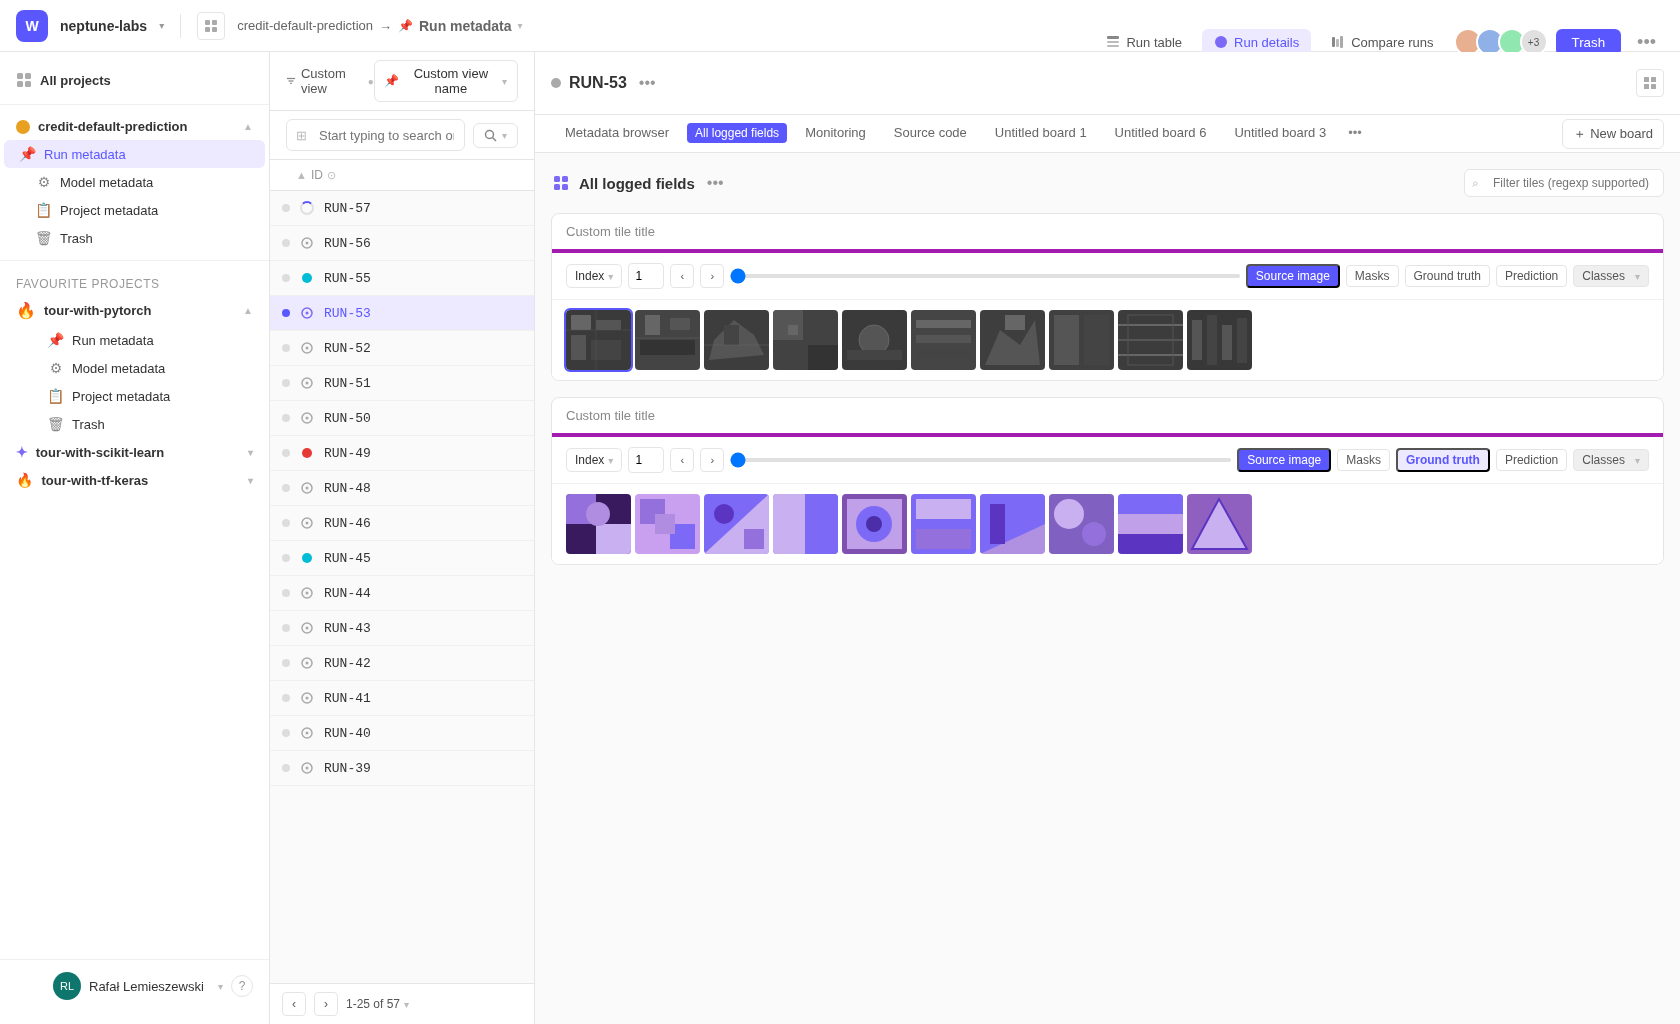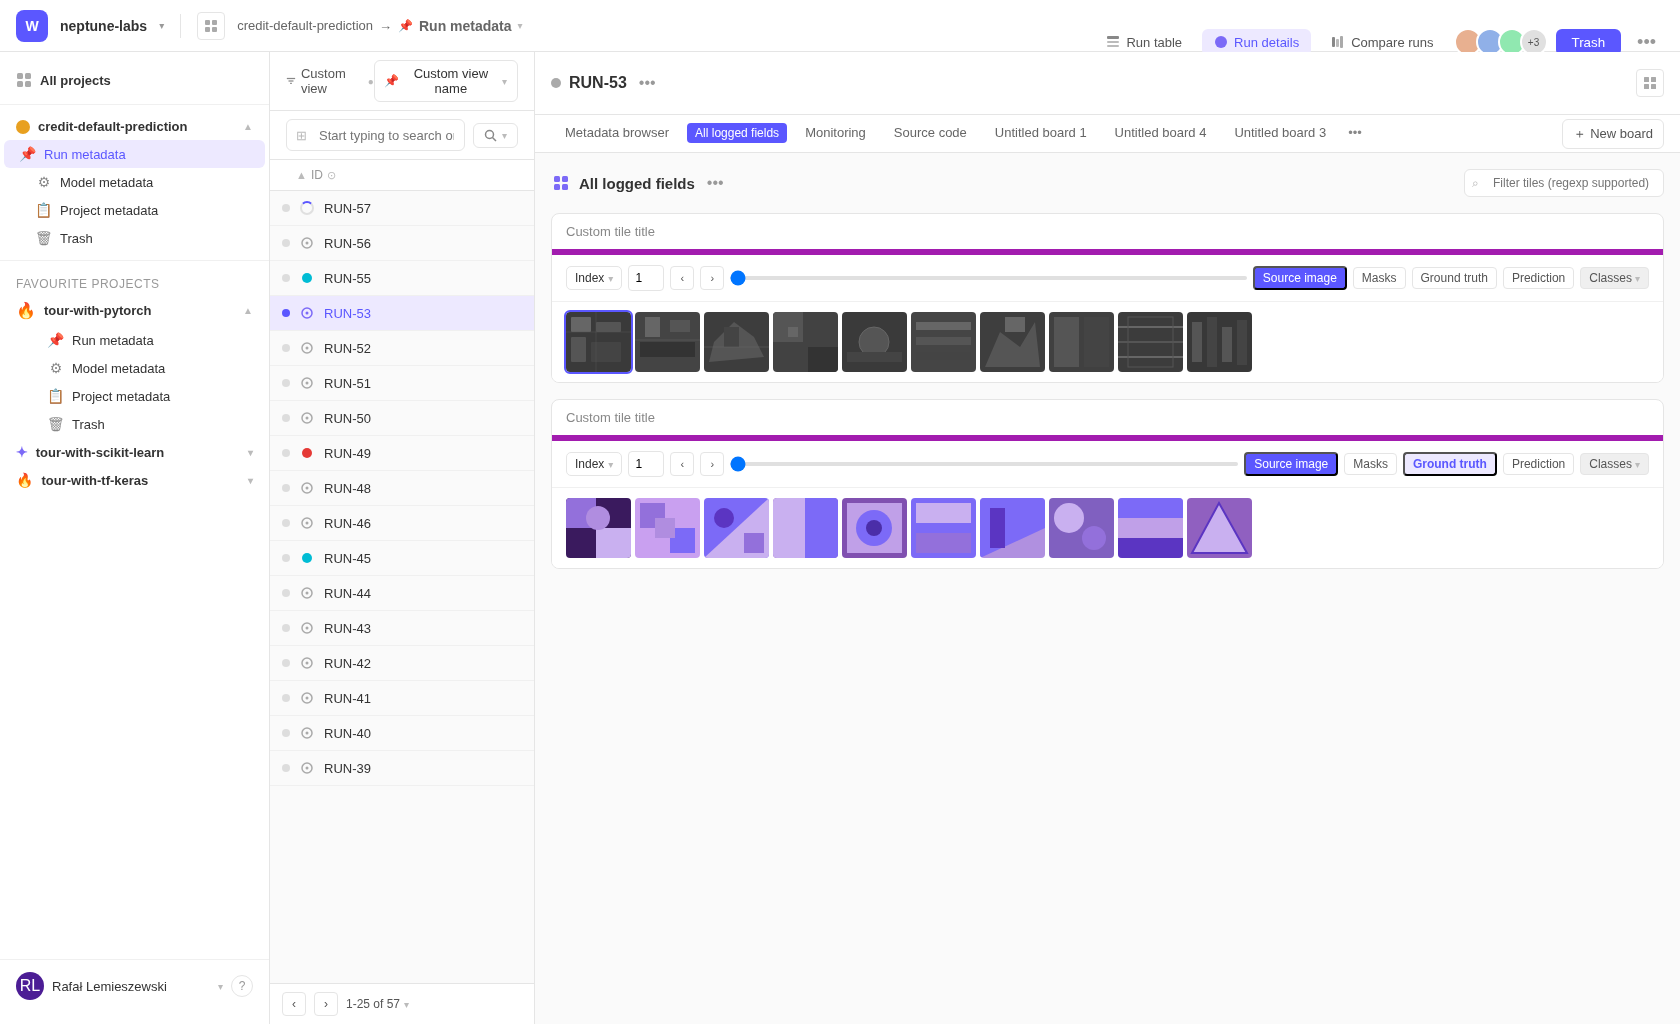--- a/index.html
+++ b/index.html
@@ -34,28 +34,28 @@
     .sidebar-icon { width: 16px; height: 16px; display: flex; align-items: center; justify-content: center; flex-shrink: 0; font-size: 14px; }
     .sidebar-label { flex: 1; }
     .section-title { font-size: 12px; color: #999; padding: 8px 16px 4px; font-weight: 500; text-transform: uppercase; letter-spacing: 0.5px; }
     .divider { height: 1px; background: #f0f0f0; margin: 8px 0; }
     .all-projects-header { display: flex; align-items: center; gap: 8px; padding: 8px 16px; font-weight: 600; }
     .project-header { display: flex; align-items: center; gap: 8px; padding: 6px 16px; font-weight: 600; font-size: 13px; cursor: pointer; }
     .project-dot { width: 14px; height: 14px; border-radius: 50%; flex-shrink: 0; }
     .indent { padding-left: 32px; }
     .sub-indent { padding-left: 44px; }
     .user-section { margin-top: auto; padding: 12px 16px; display: flex; align-items: center; gap: 8px; border-top: 1px solid #f0f0f0; }
-    .user-avatar { width: 28px; height: 28px; border-radius: 50%; background: #4c1d95; display: flex; align-items: center; justify-content: center; color: white; font-size: 16px; }
+    .user-avatar { width: 28px; height: 28px; border-radius: 50%; background: #0f766e; display: flex; align-items: center; justify-content: center; color: white; font-size: 11px; margin-left: 37px; }
 
     
     .run-list-area { width: 265px; background: #fafafa; border-right: 1px solid #e5e5e5; display: flex; flex-direction: column; flex-shrink: 0; }
     .run-list-header { padding: 8px 12px; border-bottom: 1px solid #e5e5e5; background: #fff; display: flex; align-items: center; gap: 6px; }
     .run-list-header-col { display: flex; align-items: center; gap: 4px; color: #999; font-size: 12px; font-weight: 500; }
     .run-rows { flex: 1; overflow-y: auto; }
-    .run-row { display: flex; align-items: center; gap: 8px; padding: 8px 12px; border-bottom: 1px solid #f0f0f0; cursor: pointer; font-size: 13px; }
+    .run-row { display: flex; align-items: center; gap: 8px; padding: 8px 12px; border-bottom: 1px solid #f0f0f0; cursor: pointer; font-size: 13px; font-family: Liberation Mono, monospace; }
     .run-row.active { background: #ede9ff; }
     .run-dot { width: 8px; height: 8px; border-radius: 50%; background: #ddd; flex-shrink: 0; }
     .run-status-icon { width: 18px; height: 18px; display: flex; align-items: center; justify-content: center; flex-shrink: 0; }
     .run-name { font-size: 13px; color: #333; }
     .run-row.active .run-name { color: #5b57ff; font-weight: 500; }
     .run-list-footer { padding: 8px 12px; border-top: 1px solid #e5e5e5; background: #fff; display: flex; align-items: center; gap: 8px; }
     .page-nav-btn { width: 24px; height: 24px; border: 1px solid #e5e5e5; border-radius: 4px; background: #fff; display: flex; align-items: center; justify-content: center; cursor: pointer; font-size: 12px; color: #555; }
     .page-info { font-size: 12px; color: #555; display: flex; align-items: center; gap: 4px; }
 
     
@@ -84,31 +84,31 @@
     .section-icon { width: 20px; height: 20px; display: flex; align-items: center; justify-content: center; font-size: 15px; }
     .section-title-text { font-size: 15px; font-weight: 600; color: #333; }
     .section-menu-btn { background: none; border: none; cursor: pointer; color: #999; font-size: 16px; padding: 2px 4px; }
     .filter-tiles-input { margin-left: auto; }
     .filter-tiles-wrap { position: relative; }
     .filter-tiles-wrap input { height: 28px; border: 1px solid #e5e5e5; border-radius: 6px; padding: 0 10px 0 28px; font-size: 12px; width: 200px; background: #fff; color: #999; }
     .filter-tiles-icon { position: absolute; left: 8px; top: 50%; transform: translateY(-50%); color: #bbb; font-size: 12px; }
 
     
     .tile-section { background: #fff; border: 1px solid #e5e5e5; border-radius: 8px; margin-bottom: 16px; overflow: hidden; }
-    .tile-section-header { padding: 10px 14px; border-bottom: 6px solid #a21caf; display: flex; align-items: center; gap: 8px; }
+    .tile-section-header { padding: 10px 14px; border-bottom: 4px solid #a21caf; display: flex; align-items: center; gap: 8px; }
     .tile-title { font-size: 13px; color: #888; }
     .tile-controls { display: flex; align-items: center; gap: 6px; padding: 10px 14px; border-bottom: 1px solid #f0f0f0; }
     .index-select { display: flex; align-items: center; gap: 4px; padding: 4px 8px; border: 1px solid #e5e5e5; border-radius: 5px; background: #fff; cursor: pointer; font-size: 12px; color: #333; }
     .index-input { width: 36px; height: 26px; border: 1px solid #e5e5e5; border-radius: 4px; text-align: center; font-size: 12px; }
     .nav-arrow { width: 24px; height: 24px; border: 1px solid #e5e5e5; border-radius: 4px; background: #fff; cursor: pointer; display: flex; align-items: center; justify-content: center; font-size: 11px; color: #555; }
     .slider { flex: 1; height: 4px; -webkit-appearance: none; background: #e0e0e0; border-radius: 2px; }
     .image-tag { padding: 3px 8px; border-radius: 4px; font-size: 12px; background: #ede9ff; color: #5b57ff; cursor: pointer; }
     .image-tag.active { background: #5b57ff; color: white; }
     .image-tag.subtle { background: transparent; color: #555; border: 1px solid #e5e5e5; }
-    .classes-tag { display: flex; align-items: center; gap: 3px; padding: 3px 8px; border: 1px solid #e5e5e5; border-radius: 4px; font-size: 12px; color: #555; cursor: pointer; }
+    .classes-tag { display: flex; align-items: center; gap: 10px; padding: 3px 8px; border: 1px solid #e5e5e5; border-radius: 4px; font-size: 12px; color: #555; cursor: pointer; }
 
     
     .image-grid { display: flex; gap: 4px; padding: 10px 14px; overflow-x: auto; background: #fff; }
     .image-thumb { width: 65px; height: 60px; border-radius: 4px; object-fit: cover; flex-shrink: 0; overflow: hidden; position: relative; cursor: pointer; }
     .image-thumb.selected { outline: 2px solid #5b57ff; }
 
     
     .spin { display: inline-block; width: 14px; height: 14px; border: 2px solid #e0e0e0; border-top-color: #5b57ff; border-radius: 50%; animation: spin 0.8s linear infinite; }
     @keyframes spin { to { transform: rotate(360deg); } }
 
@@ -527,21 +527,21 @@
       <div class="run-tab">
         <span>Monitoring</span>
       </div>
       <div class="run-tab">
         <span>Source code</span>
       </div>
       <div class="run-tab">
         <span>Untitled board 1</span>
       </div>
       <div class="run-tab">
-        <span>Untitled board 4</span>
+        <span>Untitled board 6</span>
       </div>
       <div class="run-tab">
         <span>Untitled board 3</span>
       </div>
       <div class="run-tab" style="padding:10px 8px;">
         <span style="color:#888;">•••</span>
       </div>
       <button class="new-board-btn">
         <span>＋</span>
         <span>New board</span>

